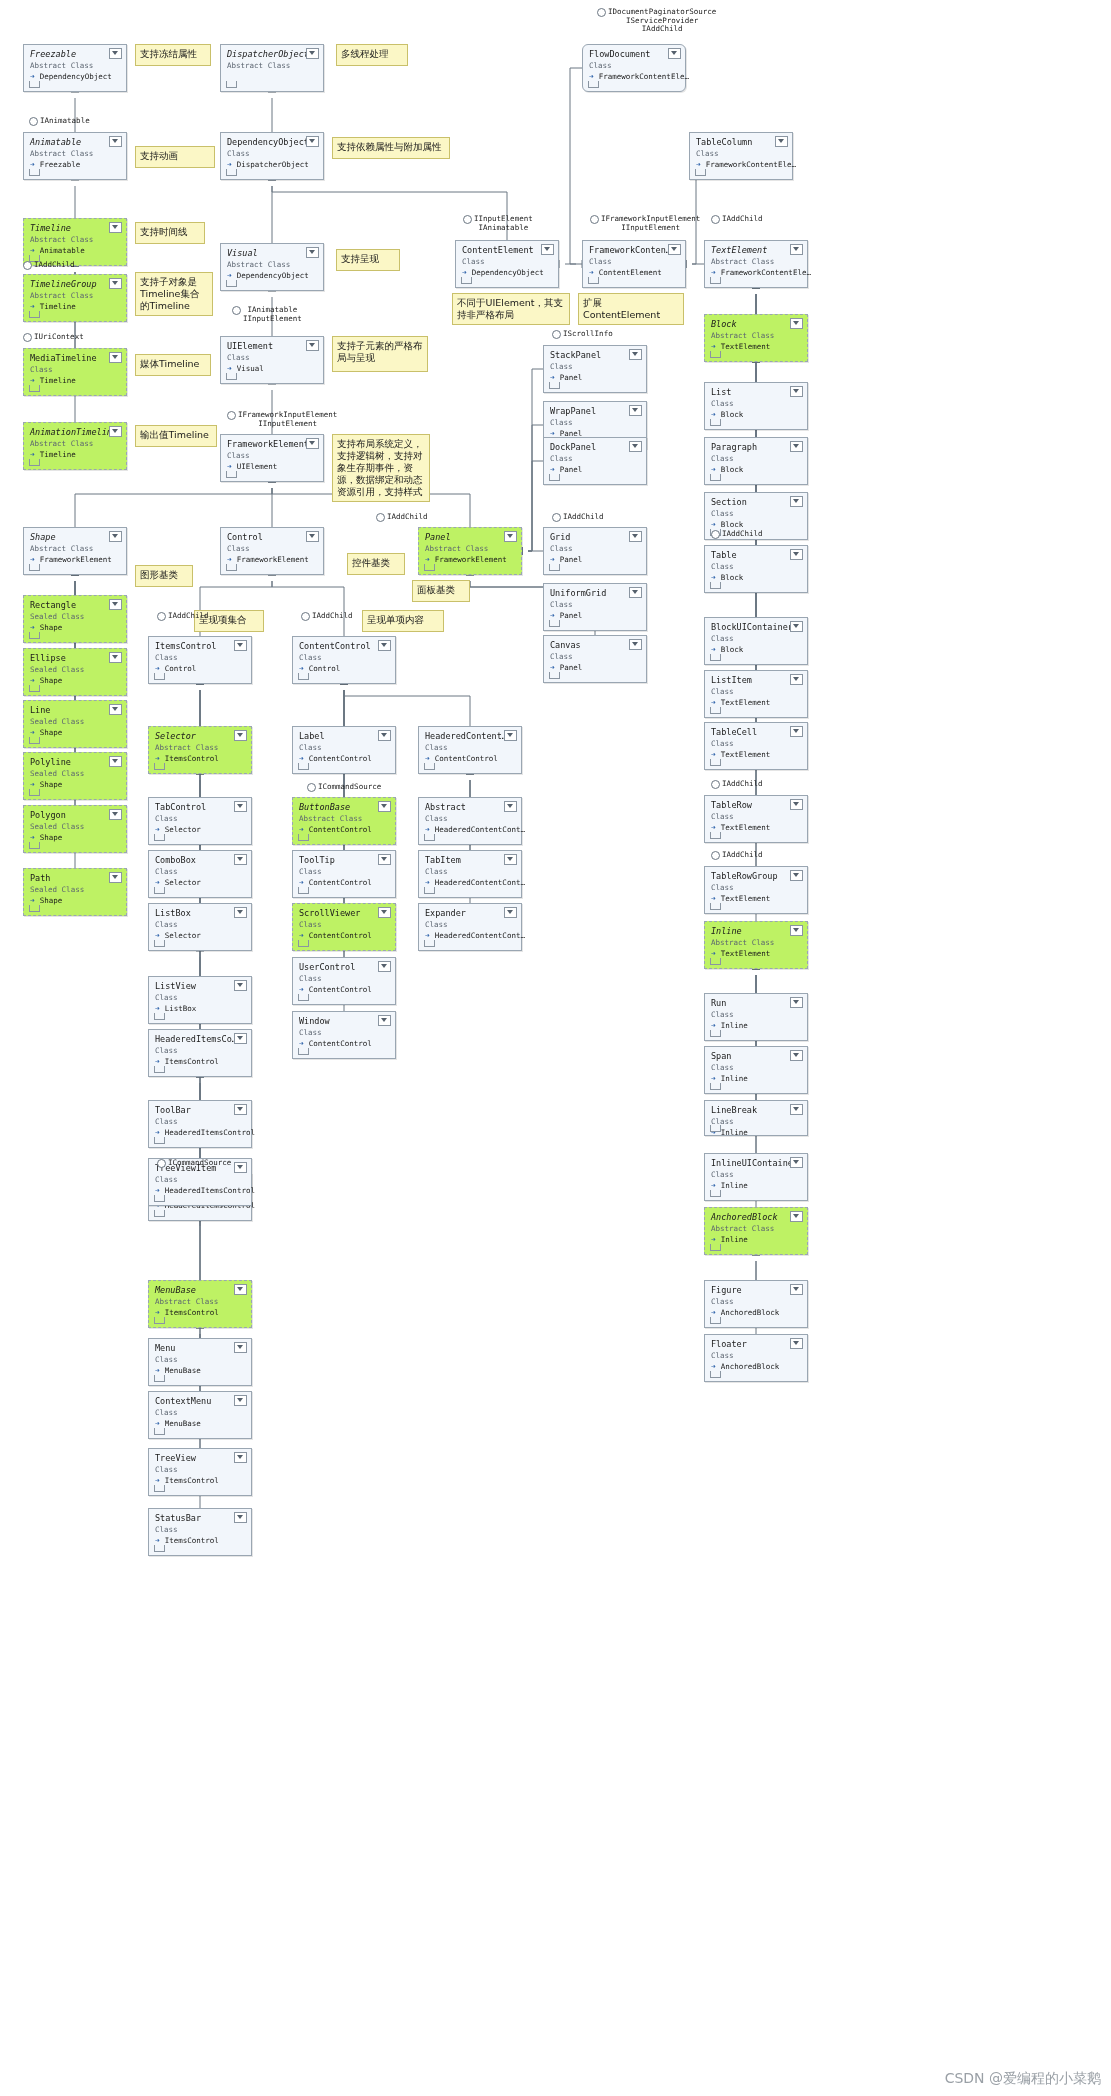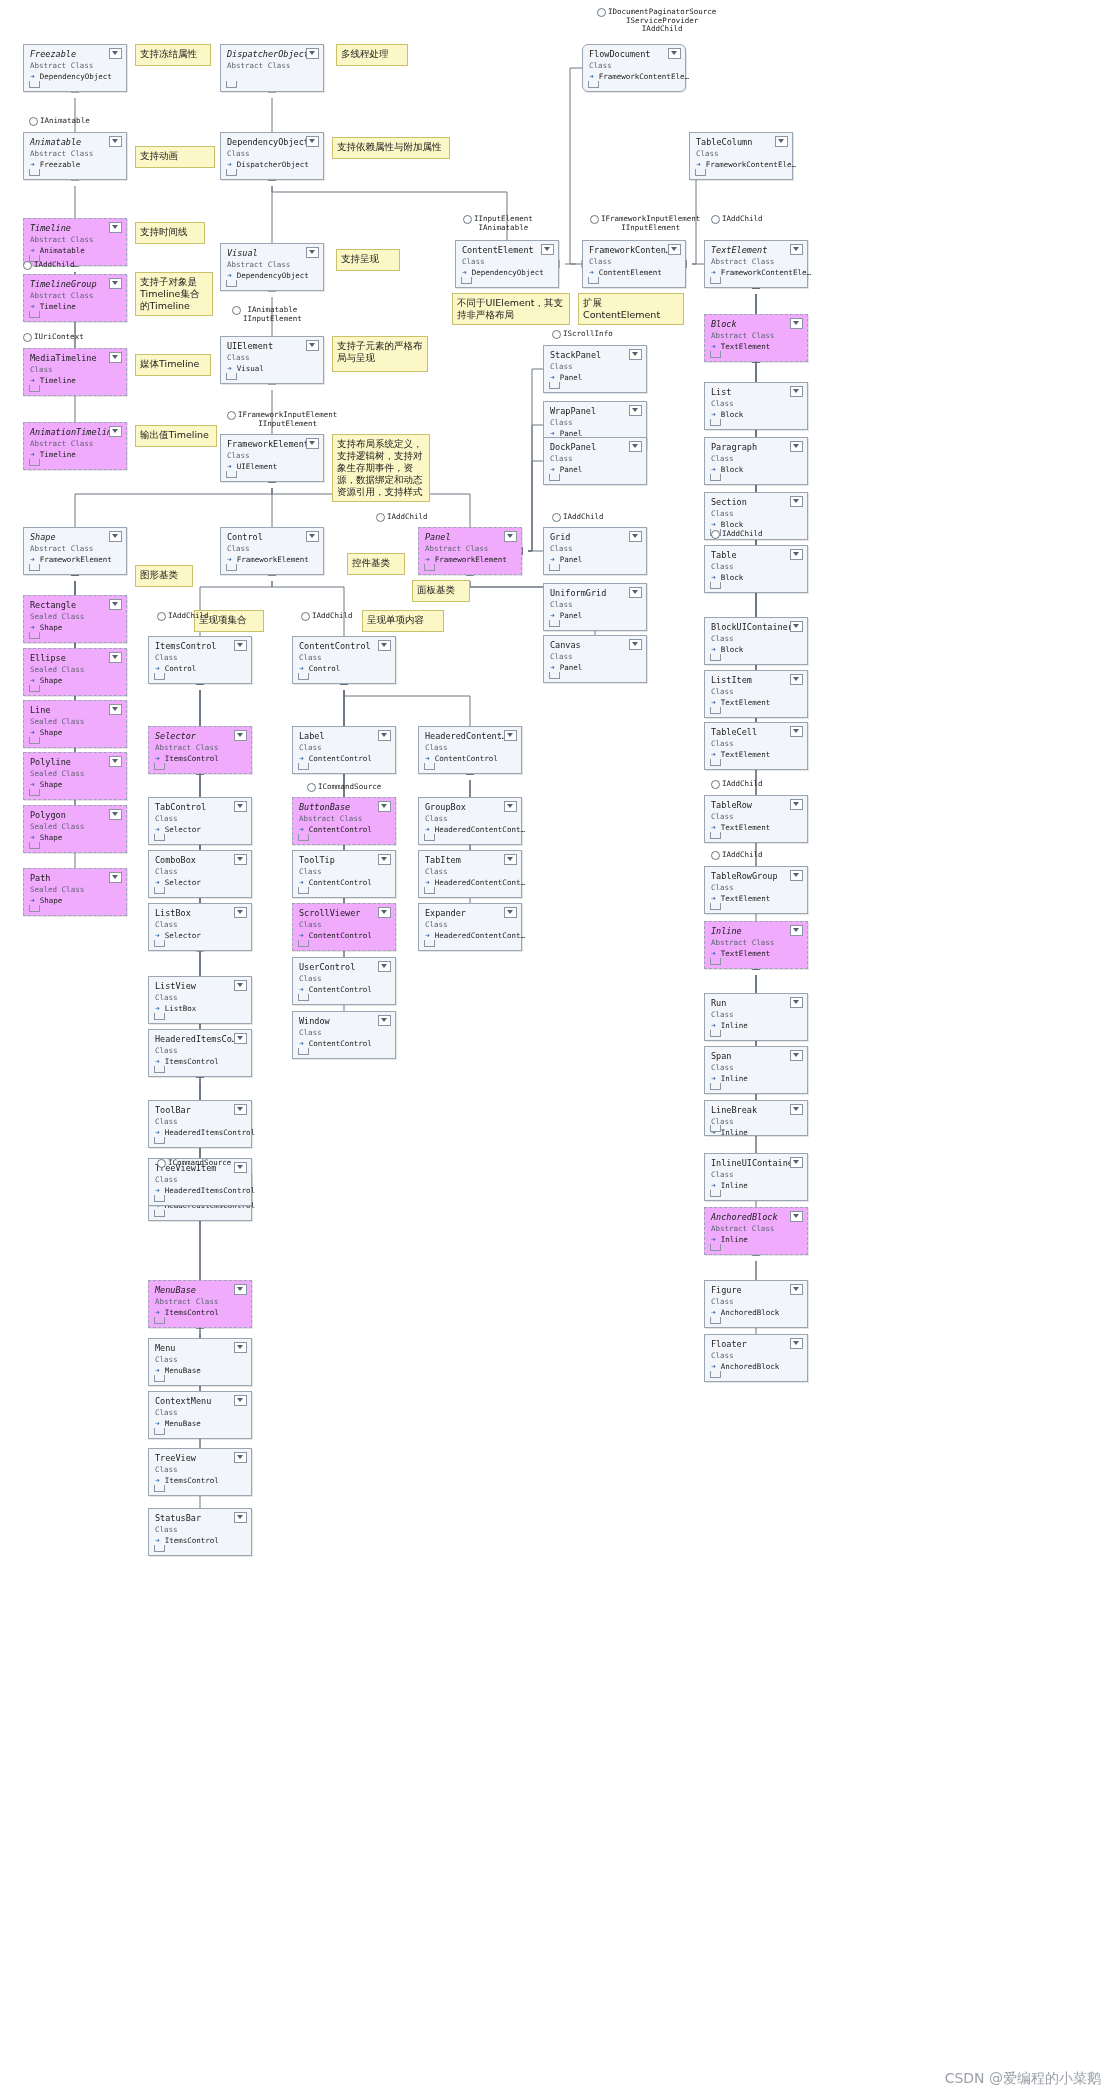--- a/index.html
+++ b/index.html
@@ -2,21 +2,21 @@
 <html><head>
 <meta charset="utf-8">
 <style>
   html,body{margin:0;padding:0;background:#ffffff;}
   body{width:1111px;height:2096px;position:relative;font-family:"Liberation Sans",sans-serif;}
   #canvas{position:relative;width:1111px;height:2096px;overflow:hidden;}
   svg#wires{position:absolute;left:0;top:0;width:1111px;height:2096px;pointer-events:none;}
 
   .node{position:absolute;box-sizing:border-box;border:1px solid #9aa6b2;background:#f2f6fb;
         box-shadow:1px 1px 0 rgba(0,0,0,0.10);}
-  .node.dashed{border-style:dashed;background:#f0abfc;}
+  .node.dashed{border-style:dashed;background:#bef264;}
   .node .tt{position:absolute;left:6px;top:4px;font-family:"DejaVu Sans Mono",monospace;font-size:8.5px;color:#1a1a1a;letter-spacing:0px;}
   .node .tt.ital{font-style:italic;}
   .node .st{position:absolute;left:6px;top:16px;font-family:"DejaVu Sans Mono",monospace;font-size:7.5px;color:#5b6470;}
   .node .base{position:absolute;left:6px;top:27px;font-family:"DejaVu Sans Mono",monospace;font-size:7.5px;color:#1a1a1a;white-space:nowrap;overflow:hidden;}
   .node .base .arw{color:#2a5fa8;font-size:8px;}
   .node .chev{position:absolute;right:4px;top:3px;width:11px;height:9px;border:1px solid #8a95a1;background:#ffffff;}
   .node .chev:after{content:"";position:absolute;left:2px;top:2px;width:0;height:0;border-left:3.5px solid transparent;border-right:3.5px solid transparent;border-top:4px solid #55606c;}
   .node .corner{position:absolute;left:5px;bottom:3px;width:9px;height:6px;border:1px solid #8a95a1;border-top:none;background:transparent;}
 
   .note{position:absolute;box-sizing:border-box;background:#fbf7c6;border:1px solid #c9c06a;
@@ -513,21 +513,21 @@
       <div class="corner"></div>
     </div>
     <div class="node dashed" style="left: 292px; top: 797px; width: 104px; height: 48px;">
       <div class="tt ital">ButtonBase</div>
       <div class="st">Abstract Class</div>
       <div class="base"><span class="arw">➔ </span><span>ContentControl</span></div>
       <div class="chev"></div>
       <div class="corner"></div>
     </div>
     <div class="node" style="left: 418px; top: 797px; width: 104px; height: 48px;">
-      <div class="tt">GroupBox</div>
+      <div class="tt">Abstract</div>
       <div class="st">Class</div>
       <div class="base"><span class="arw">➔ </span><span>HeaderedContentCont…</span></div>
       <div class="chev"></div>
       <div class="corner"></div>
     </div>
     <div class="node" style="left: 704px; top: 795px; width: 104px; height: 48px;">
       <div class="tt">TableRow</div>
       <div class="st">Class</div>
       <div class="base"><span class="arw">➔ </span><span>TextElement</span></div>
       <div class="chev"></div>

